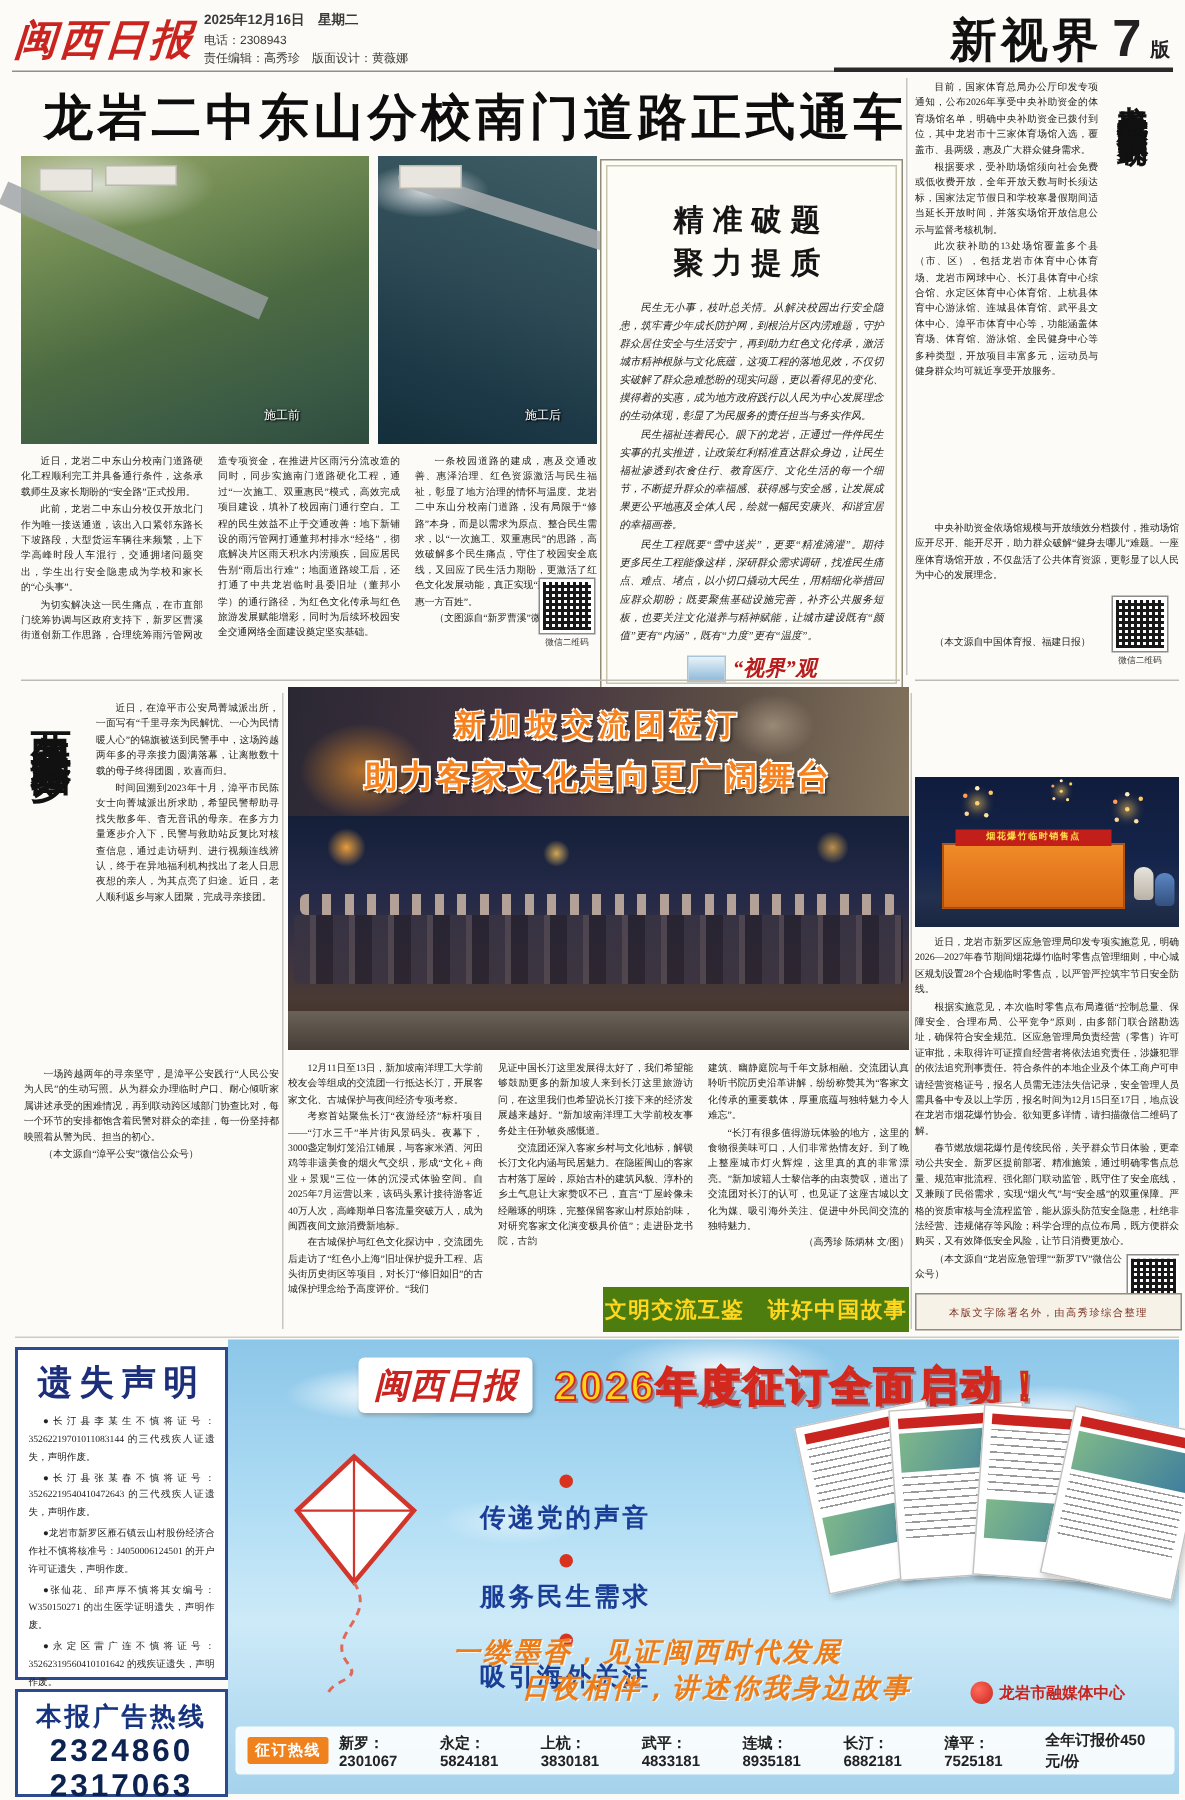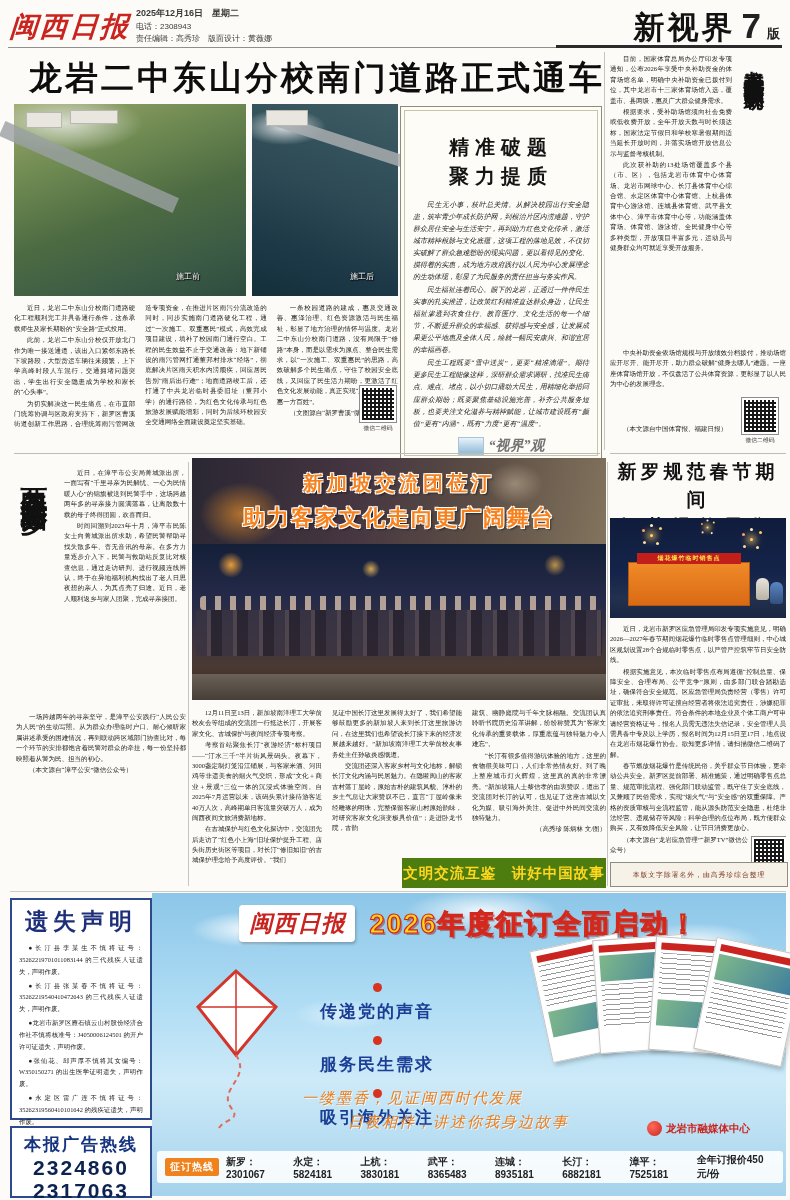--- a/index.html
+++ b/index.html
@@ -34,21 +34,21 @@
     linear-gradient(200deg,#3e5d64 0%,#2d4a55 45%,#1d3947 75%,#142e3b 100%);}
   .photo2::before{content:"";position:absolute;left:10px;top:30px;width:150px;height:12px;background:#a8adaf;transform:rotate(18deg);border-radius:8px;opacity:.85;}
   .bld{position:absolute;background:#e8e6df;border:1px solid #b9b7ae;}
   
   .cbox{border:1px solid #8f8b76;background:#fdfcf6;}
   .cbox-inner{border:1px solid #c9c5ad;margin:3px;padding:6px 8px;height:calc(100% - 20px);}
   .cbox h2{margin:16px 0 8px 0;text-align:center;font-size:20px;letter-spacing:6px;line-height:1.45;color:#151515;}
   .cbox .bt{font-size:7px;font-style:italic;line-height:1.72;}
   .vlogo{display:flex;align-items:center;justify-content:center;gap:5px;margin-top:7px;}
   .vlogo-thumb{width:24px;height:16px;background:linear-gradient(#e8f3fa,#8db8d8);border:1px solid #a9c4d8;}
-  .vlogo-text{font-size:14px;font-weight:900;font-style:italic;color:#737373;}
+  .vlogo-text{font-size:14px;font-weight:900;font-style:italic;color:#b91c1c;}
   
   .qr{width:32px;height:32px;border:2px solid #fff;outline:1px solid #8c8c8c;background:
      repeating-linear-gradient(0deg,#181818 0 2px,transparent 2px 4px),
      repeating-linear-gradient(90deg,#181818 0 2px,#fff 2px 4px);}
   .qr-cap{font-size:5.8px;text-align:center;color:#333;margin-top:2px;}
   
   .sg-banner{background:
      radial-gradient(60px 45px at 12% 65%,rgba(245,150,40,.65),transparent 70%),
      radial-gradient(40px 30px at 78% 30%,rgba(250,230,200,.35),transparent 70%),
      linear-gradient(100deg,#2a2733 0%,#463641 40%,#5d4f45 70%,#83745e 100%);}
@@ -92,21 +92,21 @@
   .brand-card span{font-size:23px;font-weight:900;font-style:italic;color:#c9241f;letter-spacing:1px;}
   .sub-title{font-size:27px;font-weight:900;letter-spacing:2px;color:#ffd21c;
      -webkit-text-stroke:1.2px #d3281e;text-shadow:2px 2px 0 rgba(160,25,15,.45);}
   .bullet-row{display:flex;align-items:center;gap:8px;margin-bottom:13px;flex-direction:column;}
   .bullet-dot{width:9px;height:9px;border-radius:50%;background:#d8331f;}
   .bullet-text{font-size:17px;font-weight:900;color:#1a3e96;letter-spacing:2px;}
   .paper{position:absolute;width:78px;height:102px;background:#fff;border:1px solid #c3c3c3;box-shadow:2px 3px 4px rgba(0,0,0,.2);padding:5px;}
   .paper .ph{height:7px;background:#c9241f;margin-bottom:3px;}
   .paper .pimg{height:26px;background:linear-gradient(120deg,#7fb88a,#3e7e9e);margin:3px 0;}
   .paper .pl{height:44px;background:repeating-linear-gradient(#9a9a9a 0 1px,transparent 1px 5px);}
-  .script-line{font-size:15px;font-weight:400;font-style:italic;color:#ee7d18;letter-spacing:2px;text-shadow:1px 1px 0 rgba(255,255,255,.7);}
+  .script-line{font-size:18px;font-weight:700;font-style:italic;color:#ee7d18;letter-spacing:2px;text-shadow:1px 1px 0 rgba(255,255,255,.7);}
   .media-row{display:flex;align-items:center;gap:4px;}
   .media-icon{width:15px;height:15px;border-radius:50%;background:radial-gradient(circle at 35% 35%,#ff6a5a,#c9241f);}
   .media-text{font-size:10.5px;font-weight:900;color:#c9241f;}
   .hot-bar{background:rgba(255,255,255,.88);border-radius:3px;display:flex;align-items:center;gap:7px;padding:0 8px;
      font-family:"Liberation Sans","DejaVu Sans",sans-serif;font-size:10px;font-weight:700;color:#222;}
   .hot-badge{background:#f0821e;color:#fff;font-size:10px;padding:2px 5px;border-radius:2px;letter-spacing:1px;flex:0 0 auto;}
 </style>
 </head>
 <body>
 
@@ -232,24 +232,20 @@
   </div>
   <div class="abs bt" style="left:280px;top:250px;width:134px;height:160px;overflow:hidden;">
     <p style="text-indent:0;">建筑、幽静庭院与千年文脉相融。交流团认真聆听书院历史沿革讲解，纷纷称赞其为“客家文化传承的重要载体，厚重底蕴与独特魅力令人难忘”。</p>
     <p>“长汀有很多值得游玩体验的地方，这里的食物很美味可口，人们非常热情友好。到了晚上整座城市灯火辉煌，这里真的真的非常漂亮。”新加坡籍人士黎信孝的由衷赞叹，道出了交流团对长汀的认可，也见证了这座古城以文化为媒、吸引海外关注、促进中外民间交流的独特魅力。</p>
     <p style="text-align:right;text-indent:0;">（高秀珍 陈炳林 文/图）</p>
   </div>
   <div class="abs red-banner sans" style="left:210px;top:400px;width:204px;height:30px;">文明交流互鉴　讲好中国故事</div>
 </div>
 
 <div class="abs" style="left:610px;top:458px;width:176px;height:430px;">
-  <div class="fw-head">
-    <div>新罗规范春节期间</div>
-    <div style="letter-spacing:7px;">烟花爆竹零售点</div>
-  </div>
   <div class="abs fw-photo" style="left:0;top:60px;width:176px;height:100px;">
     <span class="burst" style="left:40px;top:16px;"></span>
     <span class="burst" style="left:140px;top:20px;"></span>
     <span class="burst" style="left:96px;top:8px;transform:scale(.7);"></span>
     <div class="container-shop">
       <div class="shop-sign">烟花爆竹临时销售点</div>
     </div>
     <div class="mascot" style="left:146px;top:60px;background:linear-gradient(#e8e4dc,#b9b2a6);"></div>
     <div class="mascot" style="left:160px;top:64px;background:linear-gradient(#5b86c4,#33507e);"></div>
   </div>
@@ -332,19 +328,19 @@
   <div class="abs script-line" style="left:196px;top:220px;">日夜相伴，讲述你我身边故事</div>
   <div class="abs media-row" style="right:36px;top:228px;">
     <span class="media-icon"></span>
     <span class="media-text">龙岩市融媒体中心</span>
   </div>
   <div class="abs hot-bar" style="left:5px;top:258px;width:610px;height:32px;">
     <span class="hot-badge">征订热线</span>
     <span>新罗：2301067</span>
     <span>永定：5824181</span>
     <span>上杭：3830181</span>
-    <span>武平：8365483</span>
+    <span>武平：4833181</span>
     <span>连城：8935181</span>
     <span>长汀：6882181</span>
     <span>漳平：7525181</span>
     <span style="margin-left:auto;">全年订报价450元/份</span>
   </div>
 </div>
 
 </body></html>

